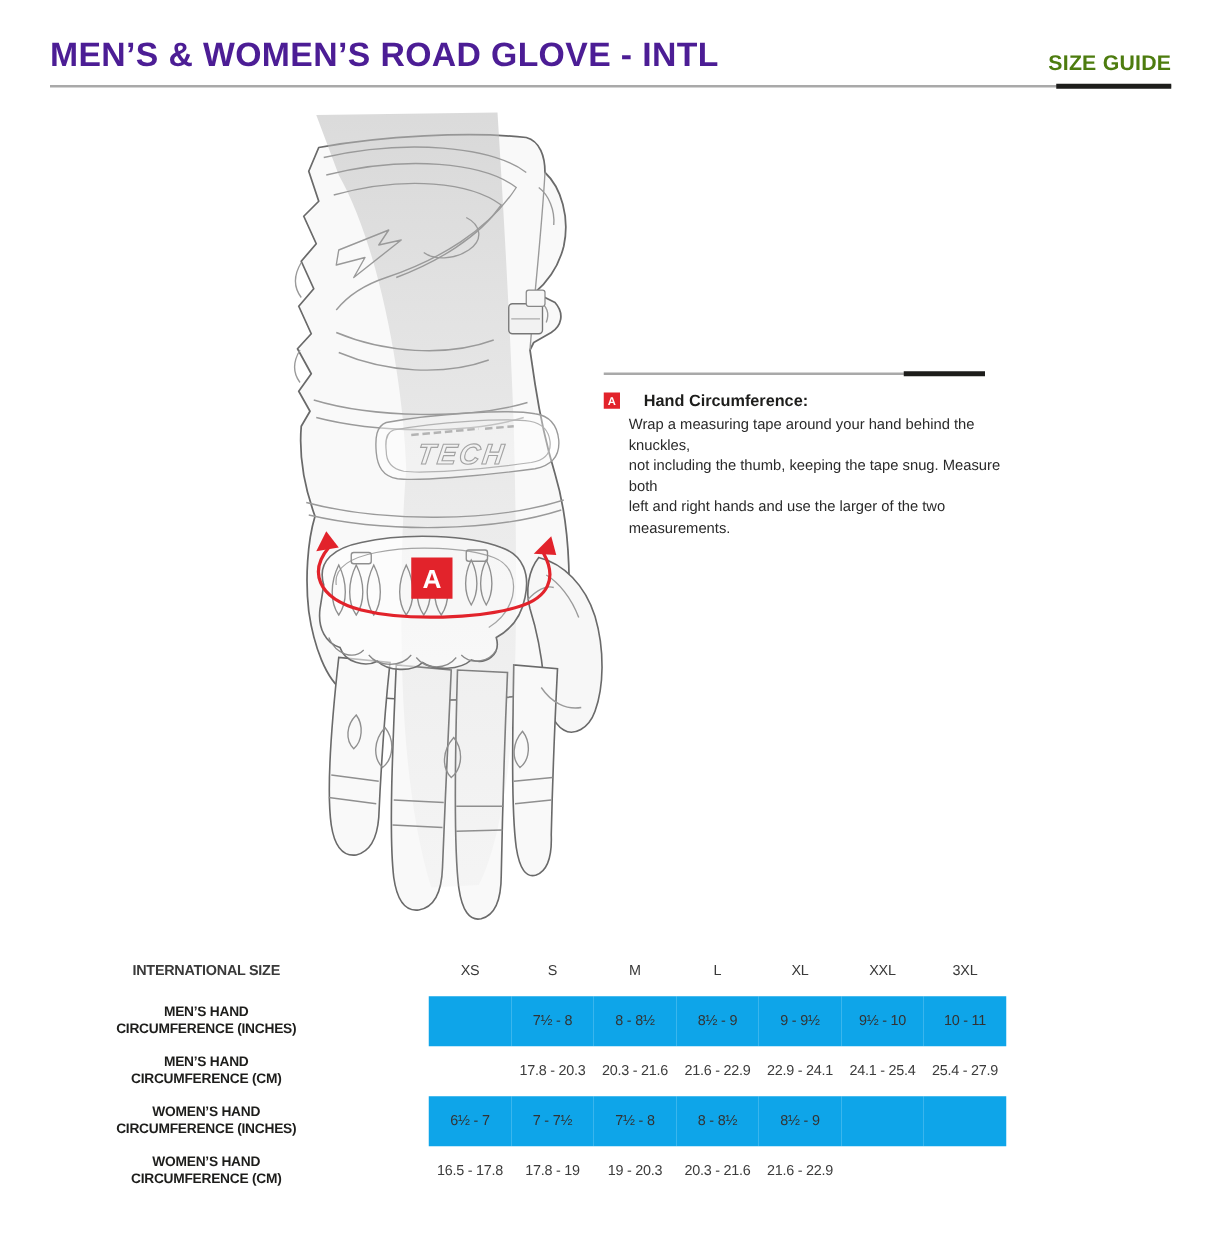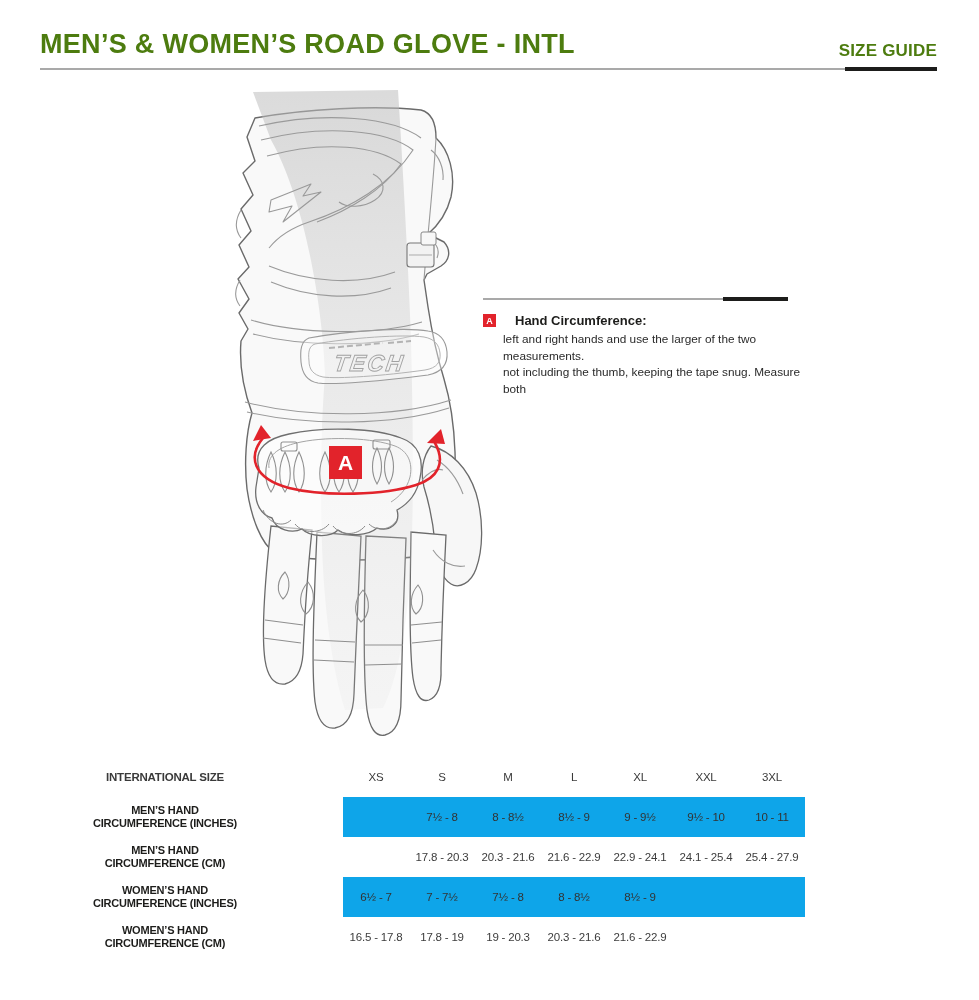--- a/index.html
+++ b/index.html
@@ -3,21 +3,21 @@
 <meta charset="utf-8">
 <style>
   html,body{margin:0;padding:0;background:#fff;}
   .page{
     position:relative;width:979px;height:1000px;background:#ffffff;
     font-family:"Liberation Sans",sans-serif;color:#1d1d1b;overflow:hidden;
   }
   
   .page-title{
     position:absolute;left:40px;top:29px;font-size:27px;font-weight:bold;
-    letter-spacing:.3px;color:#4d7c0f;white-space:nowrap;
+    letter-spacing:.3px;color:#4c1d95;white-space:nowrap;
   }
   .size-guide-label{
     position:absolute;right:42px;top:41px;font-size:17px;font-weight:bold;
     letter-spacing:.2px;color:#4d7c0f;
   }
   .header-rule{position:absolute;left:40px;top:67px;width:897px;height:5px;}
   .header-rule .gray{position:absolute;left:0;top:1px;width:100%;height:2px;background:#a9a9a9;}
   .header-rule .black{position:absolute;right:0;top:0;width:92px;height:4px;background:#1d1d1b;}
   
   .glove-wrap{position:absolute;left:225px;top:80px;width:270px;height:670px;}
@@ -174,22 +174,23 @@
   <div class="howto">
     <div class="howto-rule">
       <div class="gray"></div>
       <div class="black"></div>
     </div>
     <div class="howto-def">
       <div class="marker-badge">A</div>
       <div class="howto-term">Hand Circumference:</div>
     </div>
     <div class="howto-lines">
+      <div>Wrap a measuring tape around your hand behind the knuckles,</div>
+      <div>not including the thumb, keeping the tape snug. Measure both</div>
       <div>left and right hands and use the larger of the two measurements.</div>
-      <div>not including the thumb, keeping the tape snug. Measure both</div>
     </div>
   </div>
 
   <div class="size-table">
     <div class="t-row t-head">
       <div class="t-cell t-label">
         <div>INTERNATIONAL SIZE</div>
       </div>
       <div class="t-cell">XS</div>
       <div class="t-cell">S</div>

